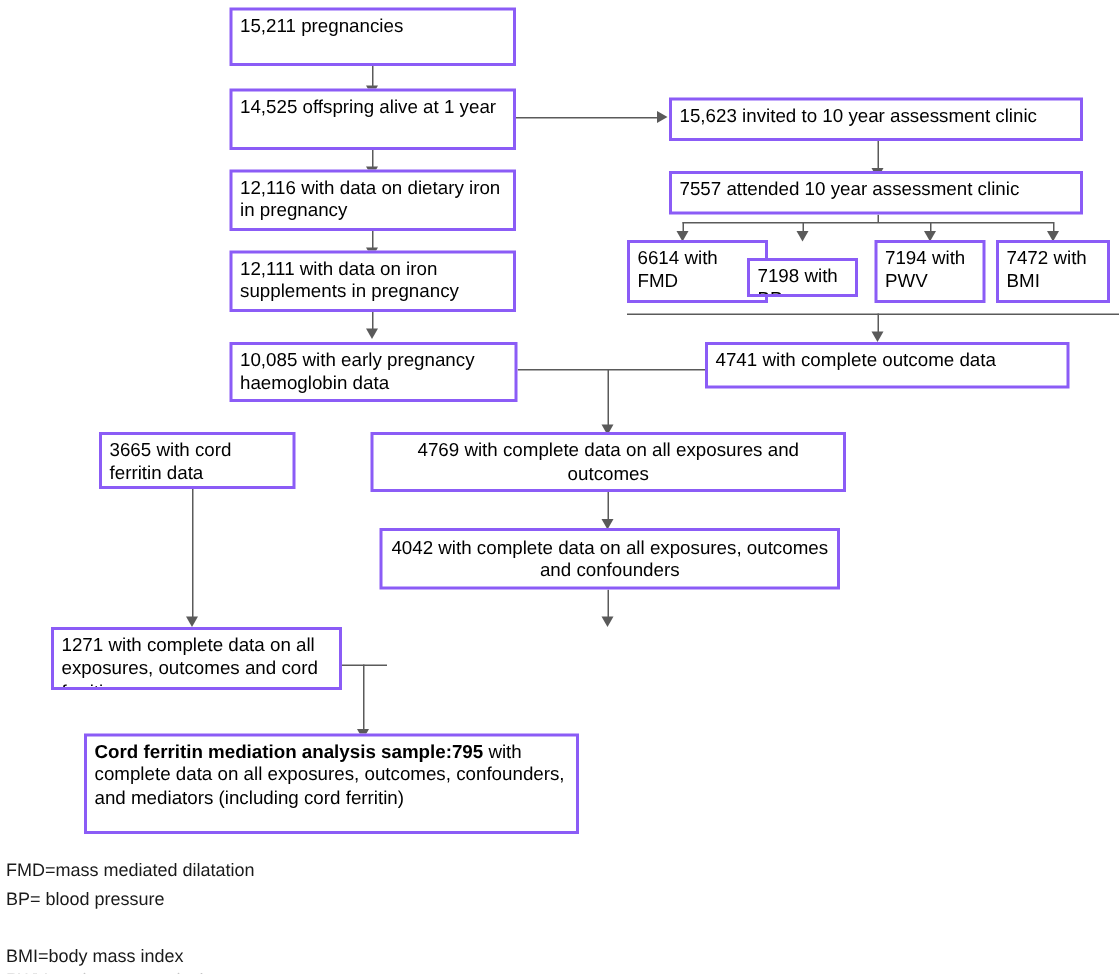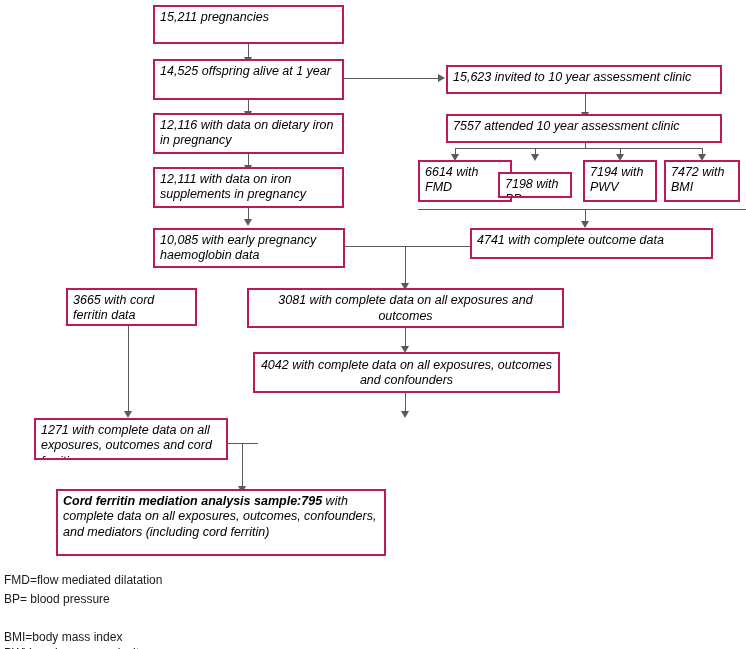--- a/index.html
+++ b/index.html
@@ -15,28 +15,27 @@
   #canvas {
     position: relative;
     width: 746px;
     height: 649px;
     background: #ffffff;
     overflow: hidden;
   }
   .node {
     position: absolute;
     box-sizing: border-box;
-    border: 2px solid #be185d;
+    border: 2px solid #8b5cf6;
     background: #ffffff;
     font-size: 12.5px;
     line-height: 1.22;
     color: #000000;
     padding: 3px 5px 2px 5px;
     overflow: hidden;
-    font-style: italic;
   }
   .node.center {
     text-align: center;
     display: flex;
     align-items: center;
     justify-content: center;
   }
   .node.left {
     text-align: left;
   }
@@ -183,36 +182,36 @@
 
   <div class="node left" style="left:470px; top:228px; width:243px; height:31px;">
     <span class="txt">4741 with complete outcome data</span>
   </div>
 
   <div class="node left" style="left:66px; top:288px; width:131px; height:38px;">
     <span class="txt">3665 with cord ferritin data</span>
   </div>
 
   <div class="node center" style="left:247px; top:288px; width:317px; height:40px;">
-    <span class="txt">3081 with complete data on all exposures and outcomes</span>
+    <span class="txt">4769 with complete data on all exposures and outcomes</span>
   </div>
 
   <div class="node center" style="left:253px; top:352px; width:307px; height:41px;">
     <span class="txt">4042 with complete data on all exposures, outcomes and confounders</span>
   </div>
 
   <div class="node left" style="left:34px; top:418px; width:194px; height:42px;">
     <span class="txt">1271 with complete data on all exposures, outcomes and cord ferritin</span>
   </div>
 
 
   <div class="node left" style="left:56px; top:489px; width:330px; height:67px;">
     <span class="txt">
       <span class="bold">Cord ferritin mediation analysis sample:795</span><span> with complete data on all exposures, outcomes, confounders, and mediators (including cord ferritin)</span>
     </span>
   </div>
 
-  <div class="legend" style="left:4px; top:571px;">FMD=flow mediated dilatation</div>
+  <div class="legend" style="left:4px; top:571px;">FMD=mass mediated dilatation</div>
   <div class="legend" style="left:4px; top:590px;">BP= blood pressure</div>
   <div class="legend" style="left:4px; top:644px;">PWV= pulse wave velocity</div>
   <div class="legend" style="left:4px; top:628px;">BMI=body mass index</div>
 
 </div>
 
 </body></html>

